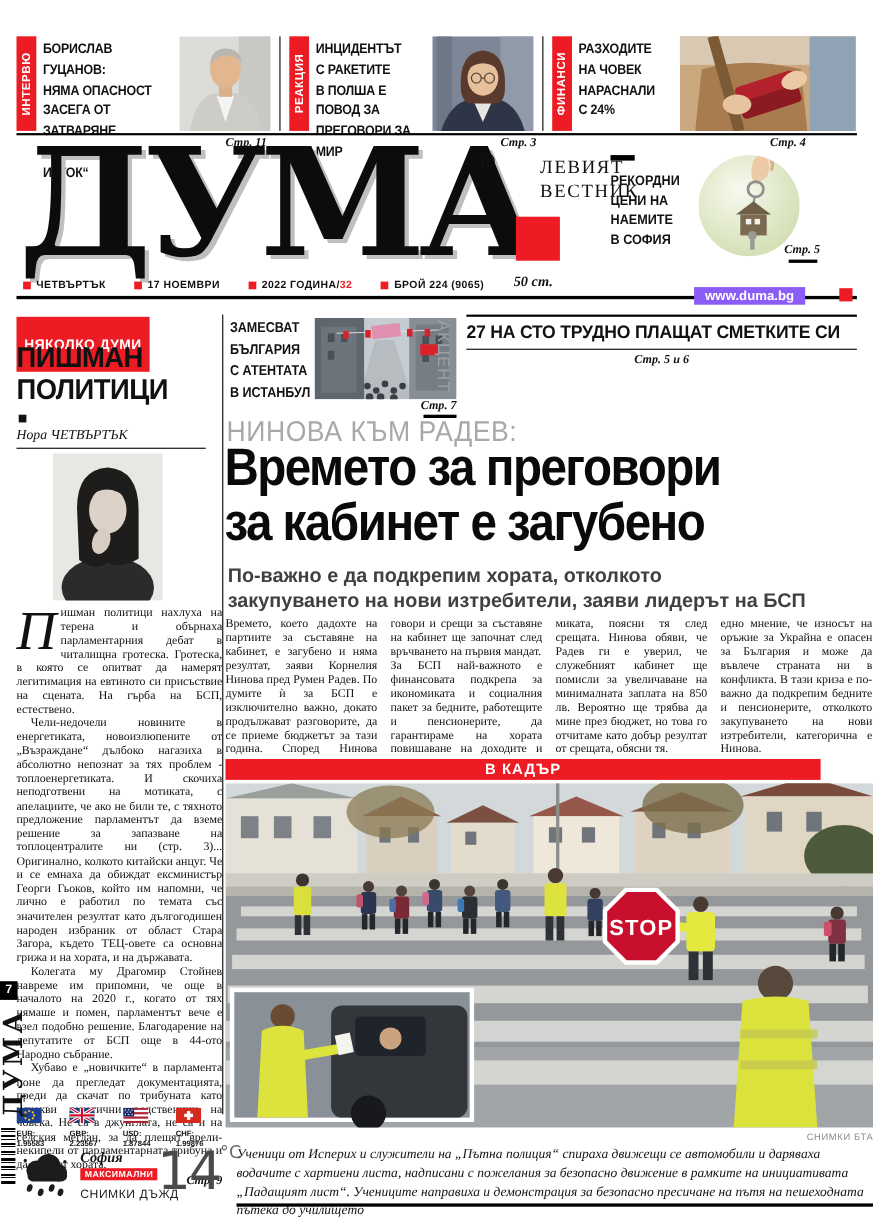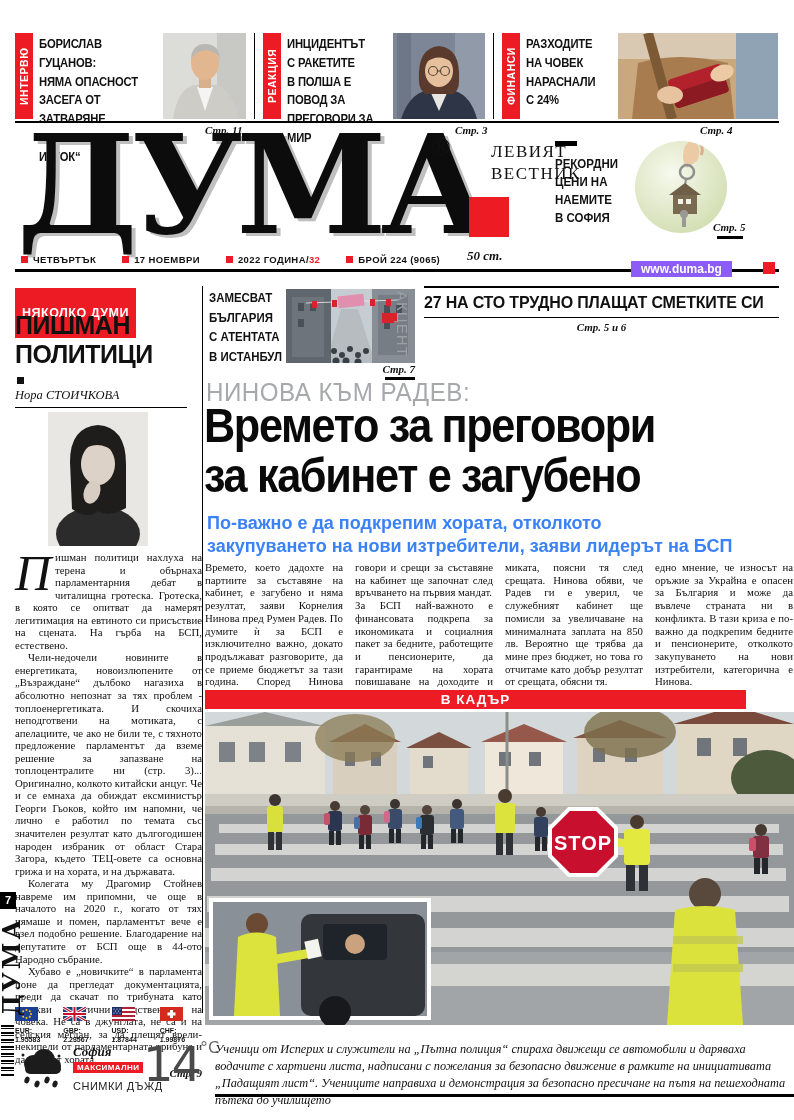--- a/index.html
+++ b/index.html
@@ -50,21 +50,21 @@
   #accent-box .atext{ font-family:"Liberation Serif", serif; font-style:italic; font-size:12px;
                       line-height:1.27; text-indent:18px; margin:0; }
   #accent-box .arule{ height:1px; background:#000; margin-top:5px; }
   #accent-box .apage{ text-align:center; margin-top:3px; }
 
   
   #kicker{ font-size:26px; color:#a6a8ab; letter-spacing:.5px; white-space:nowrap;
            transform:scaleX(.93); transform-origin:0 0; }
   #main-title{ font-size:48px; font-weight:800; line-height:1.04; letter-spacing:-1.5px;
                transform:scaleX(.9); transform-origin:0 0; color:#0a0a0a; }
-  #subhead{ font-size:18px; font-weight:bold; line-height:1.3; color:#3b82f6; }
+  #subhead{ font-size:18px; font-weight:bold; line-height:1.3; color:#404040; }
   #cols{ display:grid; grid-template-columns:repeat(4,1fr); gap:12px;
          font-family:"Liberation Serif", serif; font-size:10.8px; line-height:12.7px; text-align:justify; }
   #cols .coltext{ display:block; }
   #band{ background:var(--red); color:#fff; font-weight:bold; font-size:13.5px; letter-spacing:1px;
          display:flex; align-items:center; justify-content:center; }
 
   #caption{ font-family:"Liberation Serif", serif; font-style:italic; font-size:12.3px; line-height:1.38; }
   #credit{ font-size:8.5px; color:#8d8d8d; letter-spacing:.6px; text-align:right; }
 
   
@@ -217,21 +217,21 @@
     <div class="abs" style="left:452px; top:115px; font:italic bold 13px 'Liberation Serif',serif">50 ст.</div>
     <div class="abs rule" style="left:0; top:136px; width:764px; height:3px"></div>
     <div class="abs" id="site-pill" style="left:616px; top:128px">www.duma.bg</div>
     <div class="abs" style="left:748px; top:129px; width:12px; height:12px; background:var(--red)"></div>
   </div>
 
   <div class="abs" id="opinion-tag" style="left:15px; top:288px">НЯКОЛКО ДУМИ</div>
   <div class="abs pre" id="opinion-title" style="left:15px; top:311px; width:195px">ПИШМАН
 ПОЛИТИЦИ</div>
   <div class="abs" style="left:17px; top:377px; width:7px; height:7px; background:#111"></div>
-  <div class="abs serif" style="left:15px; top:388px; font-style:italic; font-size:12.5px">Нора СТОИЧКОВА</div>
+  <div class="abs serif" style="left:15px; top:388px; font-style:italic; font-size:12.5px">Нора ЧЕТВЪРТЪК</div>
   <div class="abs rule" style="left:15px; top:407px; width:172px; height:1px"></div>
   <svg class="abs" style="left:48px; top:412px" width="100" height="134" viewBox="0 0 100 134">
     <rect width="100" height="134" fill="#e9e7e4"></rect>
     <ellipse cx="50" cy="122" rx="42" ry="28" fill="#2b2b2b"></ellipse>
     <path d="M22 50 Q22 15 50 13 Q78 15 78 52 L78 96 Q60 106 50 99 Q40 108 24 97 Z" fill="#1f1d1c"></path>
     <ellipse cx="50" cy="52" rx="17" ry="21" fill="#ddd2c8"></ellipse>
     <path d="M32 40 Q50 25 69 42 Q66 29 50 27 Q35 29 32 40 Z" fill="#1f1d1c"></path>
     <ellipse cx="44" cy="80" rx="8" ry="12" fill="#d8cdc2" transform="rotate(20 44 80)"></ellipse>
   </svg>
   <div class="abs" id="opinion-article" style="left:15px; top:551px">
@@ -456,20 +456,21 @@
       <rect x="96" y="202" width="124" height="102" rx="10" fill="#33373c"></rect>
       <rect x="118" y="212" width="64" height="36" rx="4" fill="#1f232a"></rect>
       <circle cx="150" cy="232" r="10" fill="#caa27e"></circle>
       <circle cx="130" cy="300" r="16" fill="#17191c"></circle>
       <circle cx="52" cy="212" r="11" fill="#6b4a34"></circle>
       <path d="M33 225 Q52 216 71 225 L75 304 L29 304 Z" fill="#dde33d"></path>
       <rect x="66" y="240" width="40" height="9" rx="4" fill="#dde33d" transform="rotate(-10 86 244)"></rect>
       <rect x="101" y="228" width="14" height="18" fill="#f4f4ee" transform="rotate(-12 108 237)"></rect>
     </g>
   </svg>
+  <div class="abs" id="credit" style="left:205px; top:1028px; width:589px">СНИМКИ БТА</div>
   <div class="abs" id="caption" style="left:215px; top:1041px; width:577px">Ученици от Исперих и служители на „Пътна полиция“ спираха движещи се автомобили и даряваха водачите с хартиени листа, надписани с пожелания за безопасно движение в рамките на инициативата „Падащият лист“. Учениците направиха и демонстрация за безопасно пресичане на пътя на пешеходната пътека до училището</div>
   <div class="abs rule" style="left:215px; top:1094px; width:579px; height:3px"></div>
 
   <div class="abs" id="currencies" style="left:15px; top:1007px">
     <div class="cur">
       <svg width="23" height="14" viewBox="0 0 23 14">
           <rect width="23" height="14" fill="#1c3f94"></rect>
           <g fill="#ffcc00">
             <circle cx="11.5" cy="3" r="1"></circle>
             <circle cx="14.8" cy="4.3" r="1"></circle>

